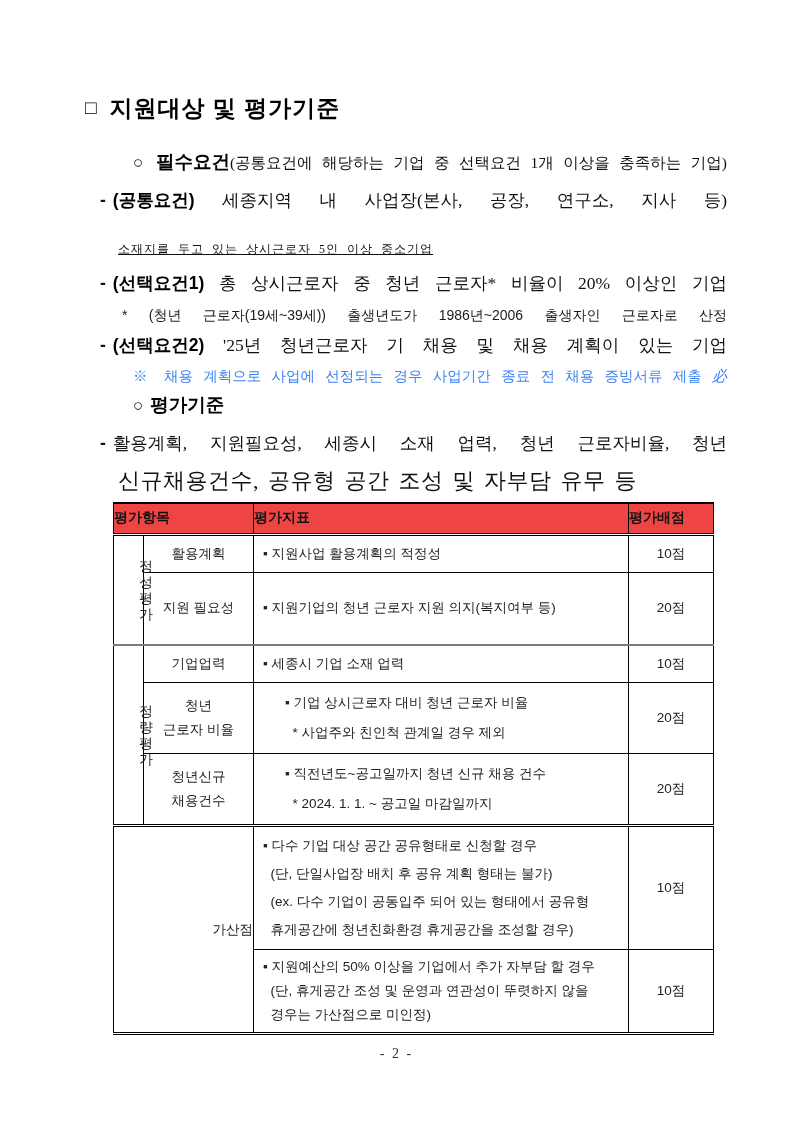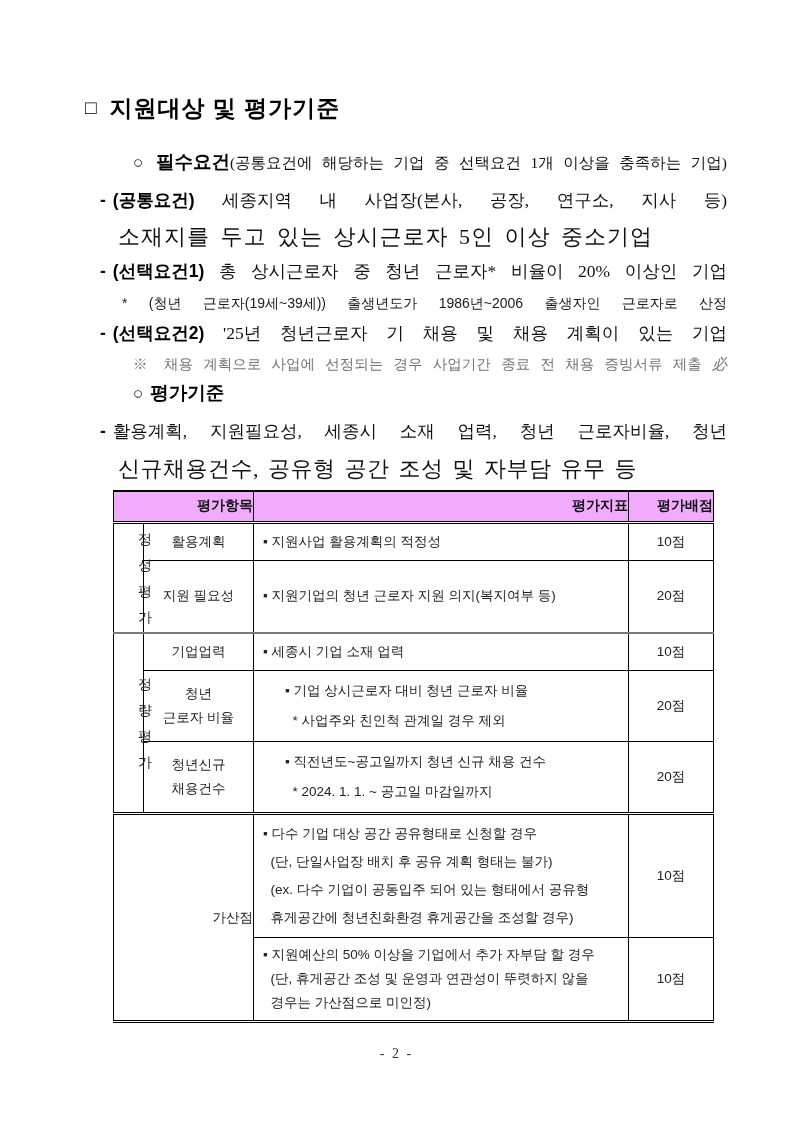--- a/index.html
+++ b/index.html
@@ -23,67 +23,67 @@
   .serif-t  { font-family:"Liberation Serif", serif; }
 
   .l-req { margin-top:24px; font-size:15.5px; }
   .l-req .circle { font-family:"Liberation Sans",sans-serif; font-weight:bold; font-size:17px; margin-right:7px; }
   .l-req .blabel { font-size:18.5px; }
 
   .dash { font-family:"Liberation Sans",sans-serif; font-weight:bold; margin-right:7px; }
 
   .l-common  { margin-top:11px; margin-left:15px; font-size:17.5px; }
   .l-common .blabel { font-size:17.5px; }
-  .l-common2 { margin-top:11px; margin-left:33px; font-size:22px; letter-spacing:1px; word-spacing:4px; }
+  .l-common2 { margin-top:23px; margin-left:33px; font-size:12px; letter-spacing:1px; word-spacing:4px;text-decoration:underline; }
   .l-sel1    { margin-top:8px;  margin-left:15px; font-size:17.5px; }
   .l-sel1 .blabel { font-size:17.5px; }
   .l-note1   { margin-top:9px;  margin-left:37px; font-family:"Liberation Sans",sans-serif; font-size:14px; color:#1a1a1a; line-height:20px; }
   .l-sel2    { margin-top:7px;  margin-left:15px; font-size:17.5px; }
   .l-sel2 .blabel { font-size:17.5px; }
-  .l-note2   { margin-top:8px;  font-family:"Liberation Sans",sans-serif; font-size:14.5px; color:#737373; line-height:20px; }
+  .l-note2   { margin-top:8px;  font-family:"Liberation Sans",sans-serif; font-size:14.5px; color:#3b82f6; line-height:20px; }
   .hanja     { font-style:italic; font-family:"Liberation Serif",serif; font-size:15px; }
 
   .l-crit    { margin-top:6px; font-size:15.5px; }
   .l-crit .circle { font-family:"Liberation Sans",sans-serif; font-weight:bold; font-size:17px; margin-right:7px; }
   .l-crit .blabel { font-size:18.5px; }
   .l-crit1   { margin-top:11px; margin-left:15px; font-size:17.5px; }
   .l-crit2   { margin-top:12px; margin-left:33px; font-size:22px; letter-spacing:0.5px; word-spacing:3px; }
   .l-theading{ margin-top:9px;  margin-left:15px; font-size:17px; }
   .l-theading .blabel { font-size:17.5px; letter-spacing:0.5px; }
 
   
   .etable {
     border-collapse:collapse; width:600px; margin:8px 0 0 28px;
     font-family:"Liberation Sans",sans-serif; font-size:13.5px; color:#222;
     table-layout:fixed;
   }
   .etable th, .etable td { border:1px solid #000; }
   .etable thead th {
     border-top:2px solid #000; border-bottom:3px double #000;
-    background:#f0abfc; font-size:14px; font-weight:bold; color:#111;
-    height:31px; text-align:right; vertical-align:middle;
+    background:#ef4444; font-size:14px; font-weight:bold; color:#111;
+    height:31px; text-align:left; vertical-align:middle;
   }
   tr.t-r0 { height:32px; }
   tr.t-r1 { height:73px; }
   tr.t-r2 { height:30px; }
   tr.t-r3 { height:68px; }
   tr.t-r4 { height:67px; }
   tr.t-b1 { height:114px; }
   tr.t-b2 { height:72px; }
 
   tr.t-r2 td { border-top:2px solid #7a7a7a; }
   tr.t-b1 td { border-top:3px double #000; }
   tr.t-b2 td, td.bonuslabel { border-bottom:3px double #000; }
   tr.t-b2 td { border-bottom:3px double #000; }
   .etable tbody tr:last-child td { border-bottom:3px double #000; }
 
   td.group { text-align:center; vertical-align:middle; }
   .vlabel {
     display:inline-block; width:15px; word-break:break-all;
-    line-height:26px; font-size:14px; color:#222; text-align:left;margin-left:24px;
+    line-height:16px; font-size:14px; color:#222; text-align:right;margin-left:24px;
   }
   td.item { text-align:center; vertical-align:middle; line-height:24px; padding:2px; }
   td.ind  { text-align:left; vertical-align:middle; padding:5px 6px 5px 9px; }
   td.ind .il { white-space:pre-wrap; line-height:26px; }
   tr.t-r3 td.ind .il, tr.t-r4 td.ind .il { line-height:30px;margin-left:22px; }
   tr.t-b1 td.ind .il { line-height:28px; }
   tr.t-b2 td.ind .il { line-height:24px; }
   td.score { text-align:center; vertical-align:middle; }
   td.bonuslabel { text-align:right; vertical-align:middle; font-size:13.5px; }
 

